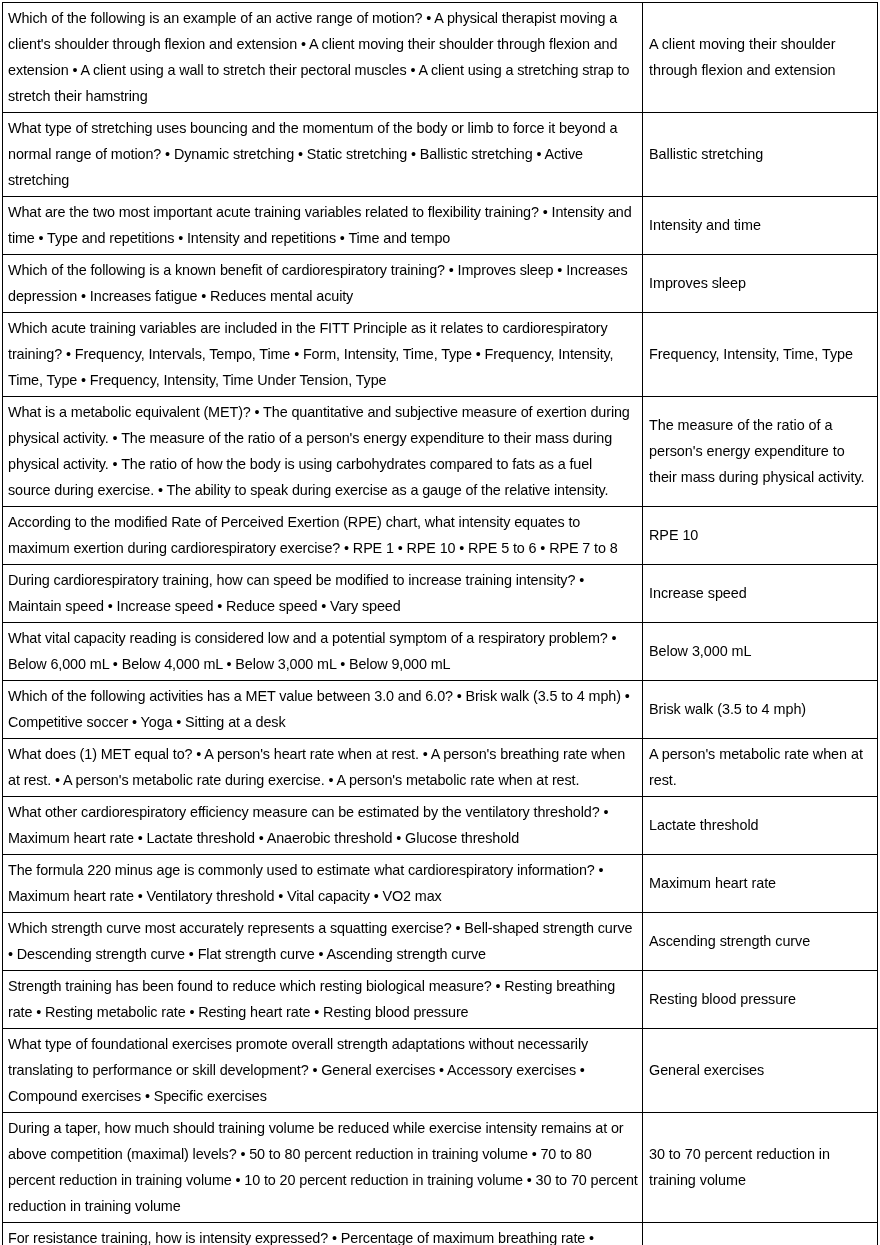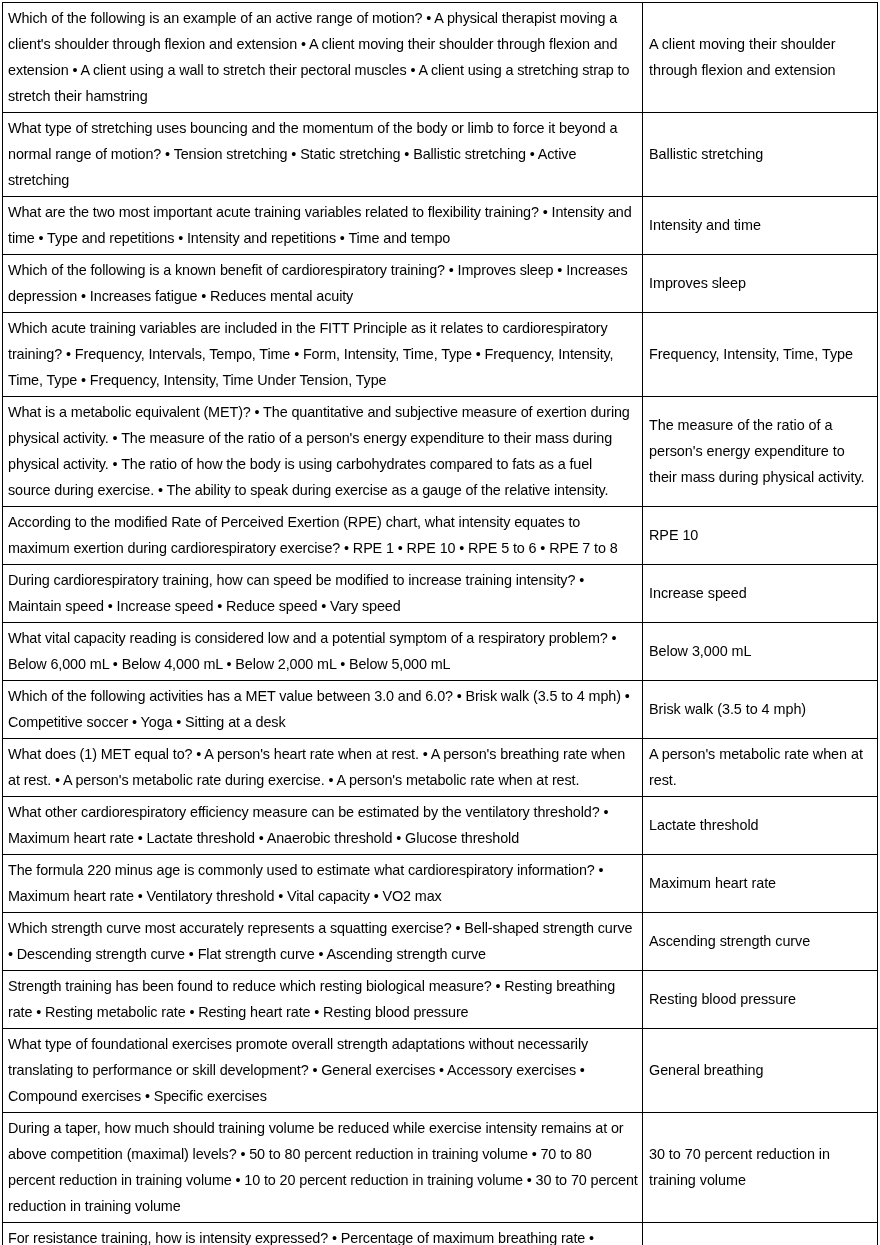--- a/index.html
+++ b/index.html
@@ -52,21 +52,21 @@
   <colgroup>
     <col class="question-col">
     <col class="answer-col">
   </colgroup>
   <tbody>
       <tr>
         <td class="question-cell">Which of the following is an example of an active range of motion? • A physical therapist moving a client's shoulder through flexion and extension • A client moving their shoulder through flexion and extension • A client using a wall to stretch their pectoral muscles • A client using a stretching strap to stretch their hamstring</td>
         <td class="answer-cell">A client moving their shoulder through flexion and extension</td>
       </tr>
       <tr>
-        <td class="question-cell">What type of stretching uses bouncing and the momentum of the body or limb to force it beyond a normal range of motion? • Tension stretching • Static stretching • Ballistic stretching • Active stretching</td>
+        <td class="question-cell">What type of stretching uses bouncing and the momentum of the body or limb to force it beyond a normal range of motion? • Dynamic stretching • Static stretching • Ballistic stretching • Active stretching</td>
         <td class="answer-cell">Ballistic stretching</td>
       </tr>
       <tr>
         <td class="question-cell">What are the two most important acute training variables related to flexibility training? • Intensity and time • Type and repetitions • Intensity and repetitions • Time and tempo</td>
         <td class="answer-cell">Intensity and time</td>
       </tr>
       <tr>
         <td class="question-cell">Which of the following is a known benefit of cardiorespiratory training? • Improves sleep • Increases depression • Increases fatigue • Reduces mental acuity</td>
         <td class="answer-cell">Improves sleep</td>
       </tr>
@@ -80,21 +80,21 @@
       </tr>
       <tr>
         <td class="question-cell">According to the modified Rate of Perceived Exertion (RPE) chart, what intensity equates to maximum exertion during cardiorespiratory exercise? • RPE 1 • RPE 10 • RPE 5 to 6 • RPE 7 to 8</td>
         <td class="answer-cell">RPE 10</td>
       </tr>
       <tr>
         <td class="question-cell">During cardiorespiratory training, how can speed be modified to increase training intensity? • Maintain speed • Increase speed • Reduce speed • Vary speed</td>
         <td class="answer-cell">Increase speed</td>
       </tr>
       <tr>
-        <td class="question-cell">What vital capacity reading is considered low and a potential symptom of a respiratory problem? • Below 6,000 mL • Below 4,000 mL • Below 2,000 mL • Below 5,000 mL</td>
+        <td class="question-cell">What vital capacity reading is considered low and a potential symptom of a respiratory problem? • Below 6,000 mL • Below 4,000 mL • Below 3,000 mL • Below 9,000 mL</td>
         <td class="answer-cell">Below 3,000 mL</td>
       </tr>
       <tr>
         <td class="question-cell">Which of the following activities has a MET value between 3.0 and 6.0? • Brisk walk (3.5 to 4 mph) • Competitive soccer • Yoga • Sitting at a desk</td>
         <td class="answer-cell">Brisk walk (3.5 to 4 mph)</td>
       </tr>
       <tr>
         <td class="question-cell">What does (1) MET equal to? • A person's heart rate when at rest. • A person's breathing rate when at rest. • A person's metabolic rate during exercise. • A person's metabolic rate when at rest.</td>
         <td class="answer-cell">A person's metabolic rate when at rest.</td>
       </tr>
@@ -109,21 +109,21 @@
       <tr>
         <td class="question-cell">Which strength curve most accurately represents a squatting exercise? • Bell-shaped strength curve • Descending strength curve • Flat strength curve • Ascending strength curve</td>
         <td class="answer-cell">Ascending strength curve</td>
       </tr>
       <tr>
         <td class="question-cell">Strength training has been found to reduce which resting biological measure? • Resting breathing rate • Resting metabolic rate • Resting heart rate • Resting blood pressure</td>
         <td class="answer-cell">Resting blood pressure</td>
       </tr>
       <tr>
         <td class="question-cell">What type of foundational exercises promote overall strength adaptations without necessarily translating to performance or skill development? • General exercises • Accessory exercises • Compound exercises • Specific exercises</td>
-        <td class="answer-cell">General breathing</td>
+        <td class="answer-cell">General exercises</td>
       </tr>
       <tr>
         <td class="question-cell">During a taper, how much should training volume be reduced while exercise intensity remains at or above competition (maximal) levels? • 50 to 80 percent reduction in training volume • 70 to 80 percent reduction in training volume • 10 to 20 percent reduction in training volume • 30 to 70 percent reduction in training volume</td>
         <td class="answer-cell">30 to 70 percent reduction in training volume</td>
       </tr>
       <tr>
         <td class="question-cell">For resistance training, how is intensity expressed? • Percentage of maximum breathing rate • Percentage of target heart rate • Percentage of 1RM • Percentage of maximum heart rate</td>
         <td class="answer-cell">Percentage of 1RM</td>
       </tr>
     </tbody>

